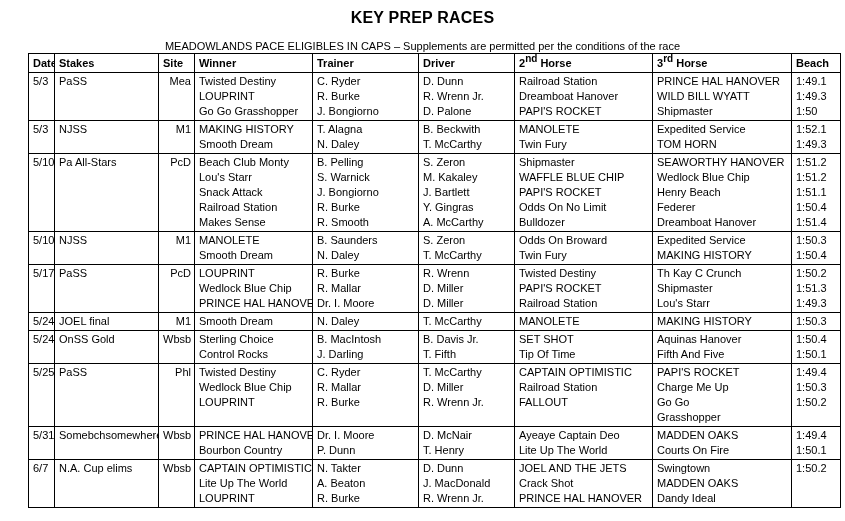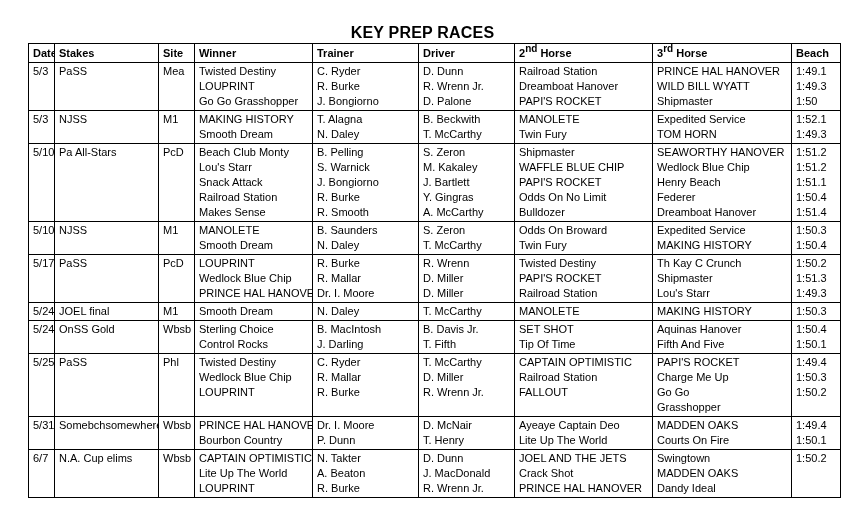--- a/index.html
+++ b/index.html
@@ -14,21 +14,21 @@
     width: 845px;
     height: 521px;
     background: #ffffff;
     overflow: hidden;
   }
   .doc-title {
     text-align: center;
     font-size: 16px;
     font-weight: bold;
     letter-spacing: 0.2px;
-    padding-top: 24px;
+    padding-top: 9px;
     color: #000000;
   }
   .doc-subtitle {
     text-align: center;
     font-size: 11px;
     padding-top: 13px;
     color: #000000;
   }
   table.races {
     border-collapse: collapse;
@@ -44,21 +44,21 @@
     line-height: 15px;
     overflow: hidden;
     color: #000000;
   }
   table.races th {
     text-align: left;
     font-weight: bold;
     height: 16px;
     line-height: 16px;
   }
-  th.col-site, td.col-site { text-align: left; padding-left: 1px; padding-right: 1px; }
+  th.col-site, td.col-site { text-align: right; padding-left: 1px; padding-right: 1px; }
   .cell-line { white-space: nowrap; }
   td.col-third .cell-line, td.col-second .cell-line { white-space: normal; }
   sup.ord {
     font-size: 10px;
     vertical-align: super;
     line-height: 0;
   }
   
   col.c-date   { width: 26px; }
   col.c-stakes { width: 104px; }
@@ -68,20 +68,21 @@
   col.c-driver { width: 96px; }
   col.c-second { width: 138px; }
   col.c-third  { width: 139px; }
   col.c-time   { width: 49px; }
 </style>
 </head>
 <body>
 
 <div class="page">
   <div class="doc-title">KEY PREP RACES</div>
+  <div class="doc-subtitle">MEADOWLANDS PACE ELIGIBLES IN CAPS – Supplements are permitted per the conditions of the race</div>
 
   <table class="races">
     <colgroup>
       <col class="c-date">
         <col class="c-stakes">
         <col class="c-site">
       <col class="c-winner">
         <col class="c-trainer">
         <col class="c-driver">
       <col class="c-second">

